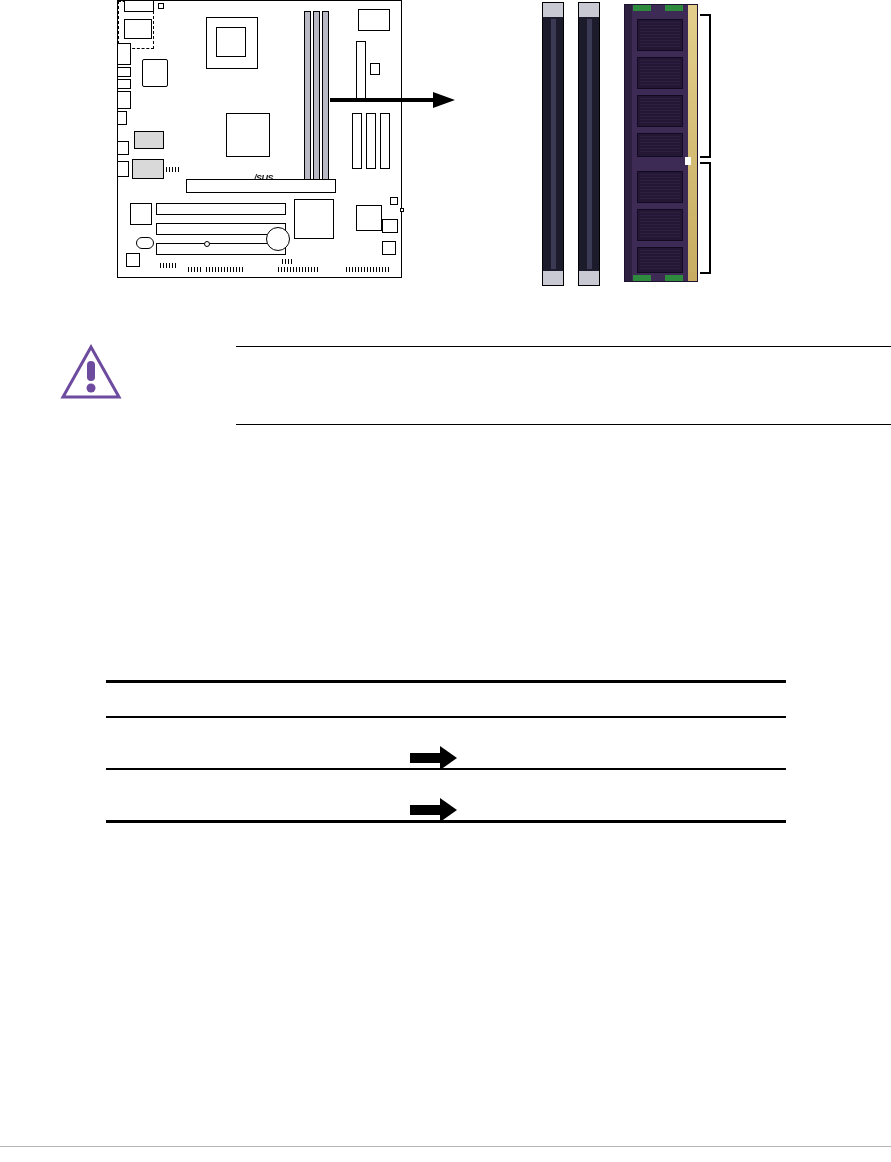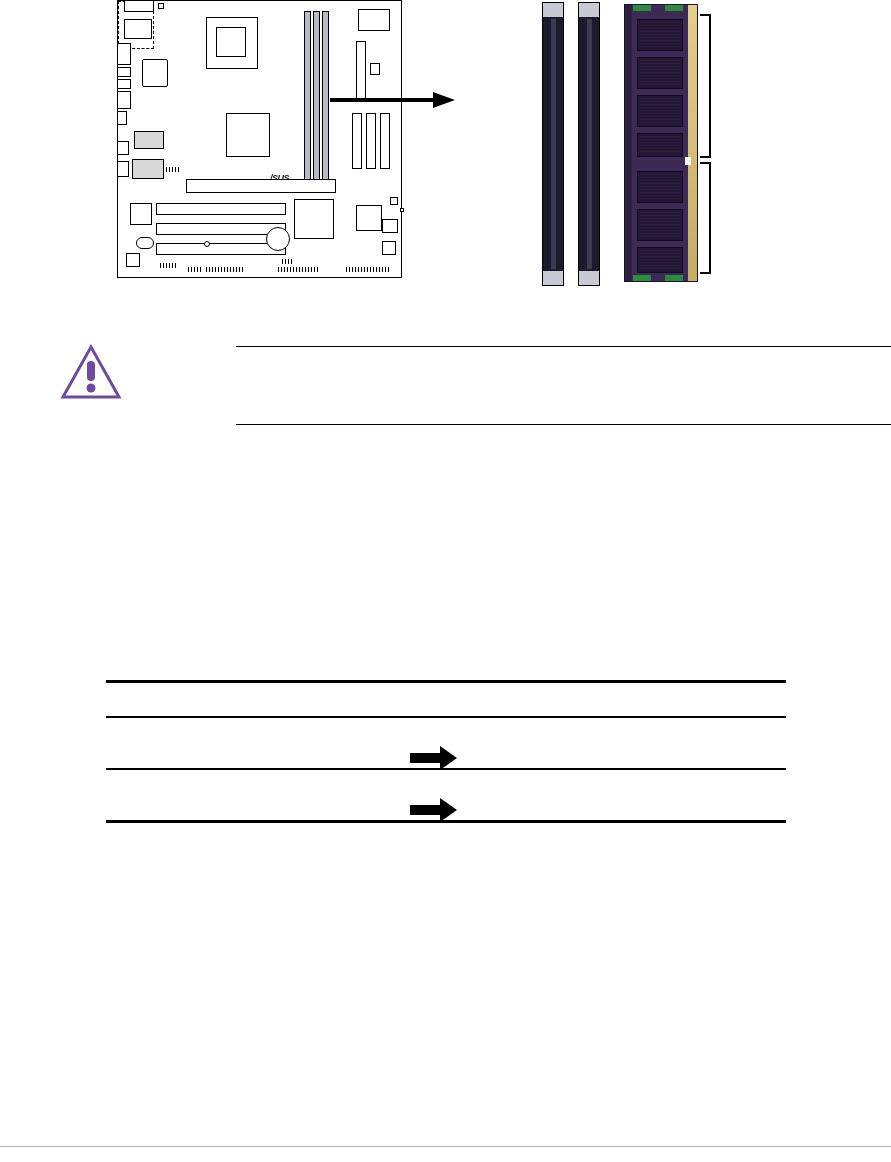--- a/index.html
+++ b/index.html
@@ -267,21 +267,21 @@
     <div class="mb-part" style="left:238px; top:40px; width:10px; height:60px;"></div>
     <div class="mb-part" style="left:252px; top:62px; width:10px; height:12px;"></div>
     <div class="mb-part" style="left:234px; top:112px; width:10px; height:56px;"></div>
     <div class="mb-part" style="left:248px; top:112px; width:10px; height:56px;"></div>
     <div class="mb-part" style="left:262px; top:112px; width:10px; height:56px;"></div>
     <div class="mb-part" style="left:272px; top:196px; width:8px; height:8px;"></div>
     <div class="mb-part" style="left:264px; top:218px; width:16px; height:14px;"></div>
     <div class="mb-part" style="left:264px; top:240px; width:14px; height:14px;"></div>
     <div class="mb-part" style="left:282px; top:207px; width:4px; height:4px;"></div>
 
-    <div class="mb-logo" style="left:152px; top:172px;text-align:center;">/SUS</div>
+    <div class="mb-logo" style="left:136px; top:172px;text-align:center;">/SUS</div>
 
     <div class="mb-part" style="left:68px; top:178px; width:150px; height:14px;"></div>
     <div class="mb-part" style="left:38px; top:202px; width:130px; height:12px;"></div>
     <div class="mb-part" style="left:38px; top:222px; width:130px; height:12px;"></div>
     <div class="mb-part" style="left:38px; top:242px; width:130px; height:12px;"></div>
     <div class="mb-part" style="left:12px; top:202px; width:22px; height:22px;"></div>
     <div class="mb-part" style="left:176px; top:198px; width:40px; height:40px;"></div>
     <div class="mb-part" style="left:238px; top:204px; width:26px; height:26px;"></div>
 
     <div class="mb-circle" style="left:148px; top:226px; width:24px; height:24px;"></div>

